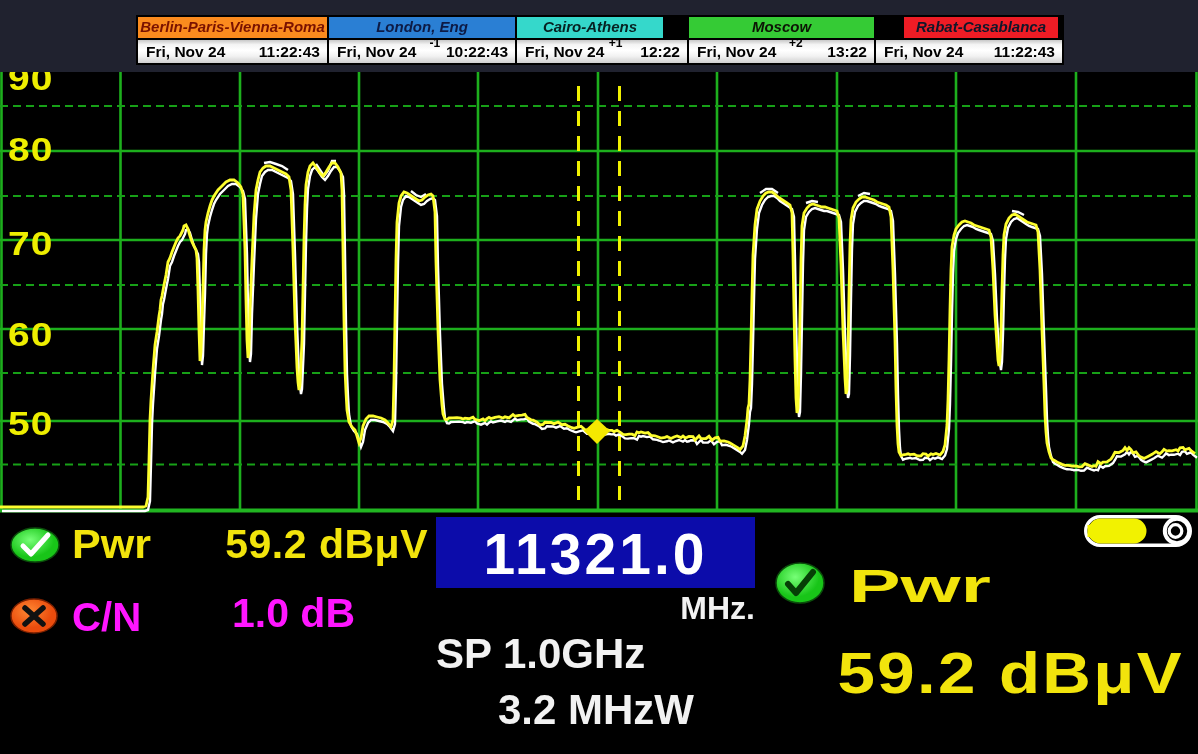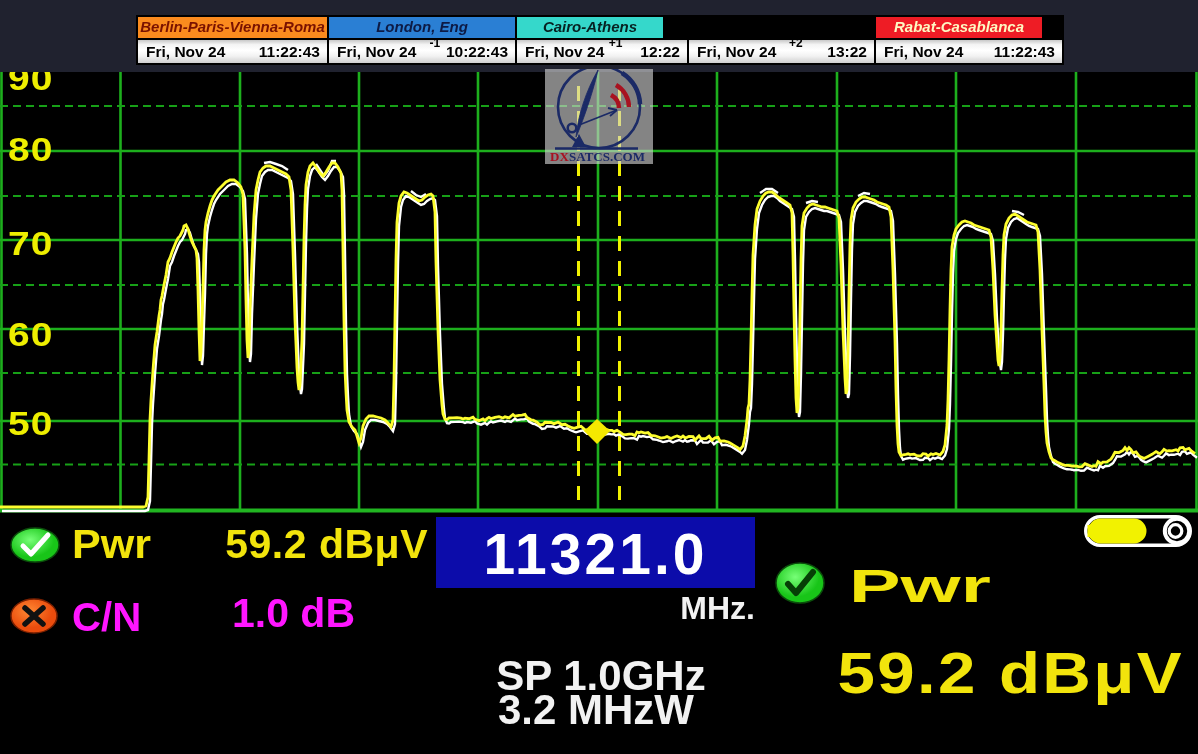--- a/index.html
+++ b/index.html
@@ -48,21 +48,22 @@
 <polyline points="858,196 864,193 870,194" fill="none" stroke="#fff" stroke-width="2.4"></polyline>
 <polyline points="1012,211 1018,212 1024,215" fill="none" stroke="#fff" stroke-width="2.4"></polyline>
 <polyline points="0,507 143,507 146,506 148,497 149,460 150,420 151,400 152,385 153,370 155,345 157,332 159,316 160,310 161,300 162,296 164,285 166,275 168,262 170,258 172,252 174,247 176,242 178,238 180,236 182,232 183,230 184,226 186,225 188,229 190,236 192,242 194,246 196,250 197,258 198,290 199,330 200,361 201,352 202,320 203,290 204,250 205,230 206,222 208,213 210,206 212,200 214,196 218,190 222,186 226,182 230,180 234,180 238,183 241,187 243,195 245,250 246,300 247,340 248,358 249,350 250,310 252,260 254,215 256,190 258,180 260,172 263,168 266,166 270,166 274,168 278,170 282,172 286,174 289,177 291,190 293,250 295,320 297,368 298,382 299,390 300,385 302,340 303,290 304,240 305,205 306,185 308,172 310,166 313,163 316,167 320,173 323,176 326,172 329,167 332,163 335,163 338,167 341,173 342,190 343,250 344,320 345,370 346,392 347,410 349,422 352,427 355,430 357,436 359,443 361,438 363,426 366,419 369,416 373,416 377,417 381,418 385,420 388,423 391,427 393,420 394,380 395,320 396,260 397,222 399,203 401,196 404,192 407,193 410,195 413,197 416,199 419,201 422,200 425,197 428,195 431,194 433,196 435,212 436,262 438,330 440,380 442,405 443,414 445,419.2 447,419.5 449,418.0 453,417.9 457,417.6 461,418.1 463,419.0 465,418.1 469,418.7 473,417.2 475,419.4 479,420.7 483,418.9 485,420.6 487,418.7 489,417.4 491,418.5 495,417.3 499,416.6 503,418.0 505,416.8 509,417.9 513,414.5 515,416.2 519,415.4 522,415.2 525,414.4 527,417.5 531,419.8 533,420.1 537,422.2 540,425.0 543,424.5 545,422.3 548,422.5 551,422.5 554,423.7 558,422.1 562,424.7 565,424.3 568,426.0 572,427.7 574,428.3 577,427.3 581,426.3 585,429.9 589,429.9 593,431.5 596,431.4 600,430.3 603,430.6 607,429.8 609,430.4 612,430.3 614,431.6 617,430.4 620,432.1 623,434.4 626,434.6 629,434.1 632,434.2 635,435.6 637,431.9 639,432.7 641,432.0 645,433.1 648,432.6 651,435.3 655,435.8 657,436.5 661,438.1 665,437.3 667,436.5 671,438.4 674,437.0 677,436.0 681,437.6 683,436.1 685,437.7 687,437.3 689,436.3 693,436.5 695,440.0 699,435.9 701,438.5 703,438.6 706,438.5 709,436.3 712,440.2 715,437.9 718,437.4 720,441.2 724,440.8 728,442.0 730,443.0 734,445.4 738,447.9 740,449.7 743,446 745,436 747,420 748,408 749,404 750,380 751,340 752,295 753,255 755,225 757,209 760,201 763,196 766,193 769,192 772,192 775,194 778,197 781,199 784,201 787,203 790,205 792,213 793,255 794,310 795,360 796,398 797,413 798,408 799,370 800,315 801,260 802,226 804,213 807,208 810,205 813,204 816,205 819,206 822,207 825,207 828,208 831,209 834,210 837,211 839,218 841,265 843,330 845,378 846,394 847,390 848,352 849,295 850,245 851,220 853,208 856,202 859,199 862,197 865,197 868,198 871,199 874,200 877,202 880,203 883,204 886,205 889,207 891,217 893,270 895,340 896,390 897,425 898,444 899,452 901,455.7 903,454.8 906,454.3 908,453.8 910,454.6 914,454.1 916,455.2 918,456.0 921,455.8 923,453.7 926,454.0 928,456.1 931,453.9 933,454.6 936,453.4 940,455.0 943,451.5 945,445 947,425 948,400 949,360 950,310 951,270 952,247 954,235 956,229 959,225 962,222 965,221 968,222 971,223 974,225 977,226 980,227 983,228 986,229 989,230 991,237 993,270 995,315 997,345 998,360 999,366 1000,358 1001,330 1002,290 1003,255 1004,235 1006,224 1009,218 1012,215 1015,214 1018,216 1021,218 1024,220 1027,222 1030,223 1033,224 1036,225 1038,232 1040,270 1042,330 1044,385 1045,415 1046,432 1047,443 1049,452 1051,458 1053,459.7 1055,460.7 1058,462.6 1062,464.4 1065,465.3 1068,465.4 1070,465.7 1072,466.2 1076,465.9 1079,466.8 1082,466.6 1085,463.6 1089,465.4 1092,466.5 1094,465.7 1096,466.3 1098,461.7 1101,463.7 1103,462.2 1107,461.9 1111,459.1 1113,456.0 1115,452.3 1119,452.6 1123,450.4 1125,447.7 1127,450.4 1129,447.6 1131,449.7 1133,452.8 1136,451.8 1139,455.8 1141,457.1 1144,458.4 1148,456.4 1152,454.3 1156,451.6 1158,452.8 1160,453.7 1162,451.8 1164,449.4 1167,451.1 1169,450.6 1172,450.8 1176,449.7 1178,451.0 1180,447.8 1183,447.4 1185,449.9 1189,448.3 1191,450.6 1195,453.7" fill="none" stroke="#fdfd2e" stroke-width="2.8"></polyline>
 <polygon points="597,419 610,431 597,444 584,431" fill="#f4e800"></polygon>
 </svg>
 <div id="topbar"></div>
 <div style="position:absolute;left:136px;top:15px;width:928px;height:50px;background:#000;z-index:3"></div>
 <div class="cityBox" style="left:329px;width:186px;background:#2a7fd4;color:#0d1b45">London, Eng</div>
 <div class="cityBox" style="left:138px;width:189px;background:#fb8b1e;color:#7a1200">Berlin-Paris-Vienna-Roma</div>
 <div class="cityBox" style="left:517px;width:146px;background:#35d8cb;color:#072222">Cairo-Athens</div>
-<div class="cityBox" style="left:876px;width:166px;background:#ee1c25;color:#fef9c3">Rabat-Casablanca</div>
+<div class="cityBox" style="left:689px;width:185px;background:#35cb35;color:#0d1505">Moscow</div>
+<div class="cityBox" style="left:904px;width:154px;background:#ee1c25;color:#0f172a">Rabat-Casablanca</div>
 <div class="dateBox" style="left:138px;width:189px">
       <span class="dd">Fri, Nov 24</span>
       <span class="tt">11:22:43</span>
     </div>
 <div class="dateBox" style="left:329px;width:186px">
       <span class="dd">Fri, Nov 24</span>
       <span class="sup">-1</span>
       <span class="tt">10:22:43</span>
     </div>
 <div class="dateBox" style="left:517px;width:170px">
@@ -77,36 +78,20 @@
     </div>
 <div class="dateBox" style="left:876px;width:186px">
       <span class="dd">Fri, Nov 24</span>
       <span class="tt">11:22:43</span>
     </div>
 <div class="ylab" style="top:62px">90</div>
 <div class="ylab" style="top:133px">80</div>
 <div class="ylab" style="top:227px">70</div>
 <div class="ylab" style="top:318px">60</div>
 <div class="ylab" style="top:407px">50</div>
-<div id="logo">
-<svg width="108" height="95" viewBox="0 0 108 95">
-<circle cx="54" cy="38" r="41" fill="none" stroke="#1b2a66" stroke-width="2.6"></circle>
-<path d="M77,4 A38,38 0 0 1 95,35" fill="none" stroke="#1b2a66" stroke-width="4.5"></path>
-<path d="M71,16 A26,26 0 0 1 84,38" fill="none" stroke="#a81220" stroke-width="4.5"></path>
-<path d="M66,26 A15,15 0 0 1 74,39" fill="none" stroke="#a81220" stroke-width="4.5"></path>
-<path d="M53,1 C41,22 33,46 31,68 C34,62 47,28 53,1 Z" fill="#1b2a66" stroke="#1b2a66" stroke-width="0.8"></path>
-<path d="M34,56 L72,41" fill="none" stroke="#1b2a66" stroke-width="1.8"></path>
-<path d="M72,41 L63,39 M72,41 L65,47" fill="none" stroke="#1b2a66" stroke-width="1.8"></path>
-<circle cx="27" cy="59" r="4.3" fill="none" stroke="#1b2a66" stroke-width="2.5"></circle>
-<path d="M27,78 L34,65 L41,78 Z" fill="#1b2a66"></path>
-<line x1="10" y1="79.5" x2="93" y2="79.5" stroke="#1b2a66" stroke-width="2.6"></line>
-<text x="5" y="91.5" font-family="Liberation Serif,serif" font-weight="bold" font-size="13" fill="#a81220">DX</text>
-<text x="24" y="91.5" font-family="Liberation Serif,serif" font-weight="bold" font-size="13" fill="#1b2a66">SATCS.COM</text>
-</svg>
-</div>
 
 <svg width="50" height="36" viewBox="0 0 50 36" style="position:absolute;left:10px;top:527px">
 <defs>
         <radialGradient id="g1" cx="40%" cy="35%">
           <stop offset="0%" stop-color="#77ff77"></stop>
           <stop offset="100%" stop-color="#18c518"></stop>
         </radialGradient>
 <radialGradient id="g2" cx="40%" cy="35%">
           <stop offset="0%" stop-color="#ff8833"></stop>
           <stop offset="100%" stop-color="#ea4c0d"></stop>
@@ -125,21 +110,21 @@
 <path d="M15,10 L33,26 M33,10 L15,26" fill="none" stroke="#111" stroke-width="5.5" stroke-linecap="round"></path>
 </svg>
 <div style="position:absolute;left:72px;top:594px;color:#ff16ff;font:bold 41px 'Liberation Sans',sans-serif;transform:scaleX(0.98);transform-origin:left">C/N</div>
 <div style="position:absolute;left:160px;top:590px;width:267px;text-align:center;color:#ff16ff;font:bold 41px 'Liberation Sans',sans-serif">1.0 dB</div>
 <svg width="50" height="43" viewBox="0 0 50 43" style="position:absolute;left:775px;top:562px">
 <ellipse cx="25" cy="21" rx="24" ry="20" fill="url(#g1)" stroke="#0b4d0b" stroke-width="1.5"></ellipse>
 <path d="M13,22 L21,31 L38,10" fill="none" stroke="#063f06" stroke-width="6" stroke-linecap="round" stroke-linejoin="round"></path>
 </svg>
 <div class="byel" style="position:absolute;left:849px;top:559px;font:bold 46px 'Liberation Sans',sans-serif;transform:scaleX(1.68);transform-origin:left">Pwr</div>
 <div class="byel" style="position:absolute;left:700px;top:640px;width:484px;text-align:right;font:bold 57px 'Liberation Sans',sans-serif;letter-spacing:2px;transform:scaleX(1.18);transform-origin:right">59.2 dBμV</div>
-<div style="position:absolute;left:436px;top:652px;width:330px;text-align:center;color:#f2f2f2;font:bold 42px 'Liberation Sans',sans-serif">SP 1.0GHz</div>
+<div style="position:absolute;left:436px;top:630px;width:330px;text-align:left;color:#f2f2f2;font:bold 42px 'Liberation Sans',sans-serif">SP 1.0GHz</div>
 <div style="position:absolute;left:436px;top:686px;width:320px;text-align:center;color:#f2f2f2;font:bold 42px 'Liberation Sans',sans-serif">3.2 MHzW</div>
 <svg width="108" height="32" viewBox="0 0 108 32" style="position:absolute;left:1084px;top:515px">
 <rect x="1.75" y="1.75" width="104.5" height="28.5" rx="14.25" fill="#000" stroke="#fff" stroke-width="3.5"></rect>
 <path d="M16.5,3.5 L50,3.5 A12.5,12.5 0 0 1 50,28.5 L16.5,28.5 A12.5,12.5 0 0 1 16.5,3.5 Z" fill="#f2f200"></path>
 <rect x="3.5" y="10" width="14" height="12" fill="#f2f200"></rect>
 <circle cx="93" cy="16" r="12.2" fill="none" stroke="#fff" stroke-width="4"></circle>
 <circle cx="91.5" cy="16" r="6.3" fill="none" stroke="#fff" stroke-width="3.2"></circle>
 </svg>
 </div>
 

